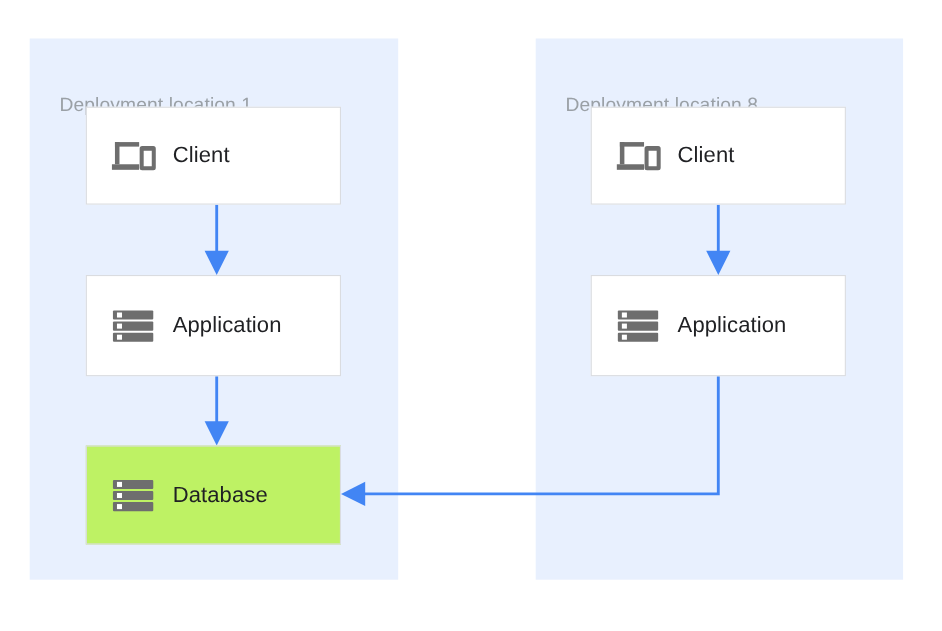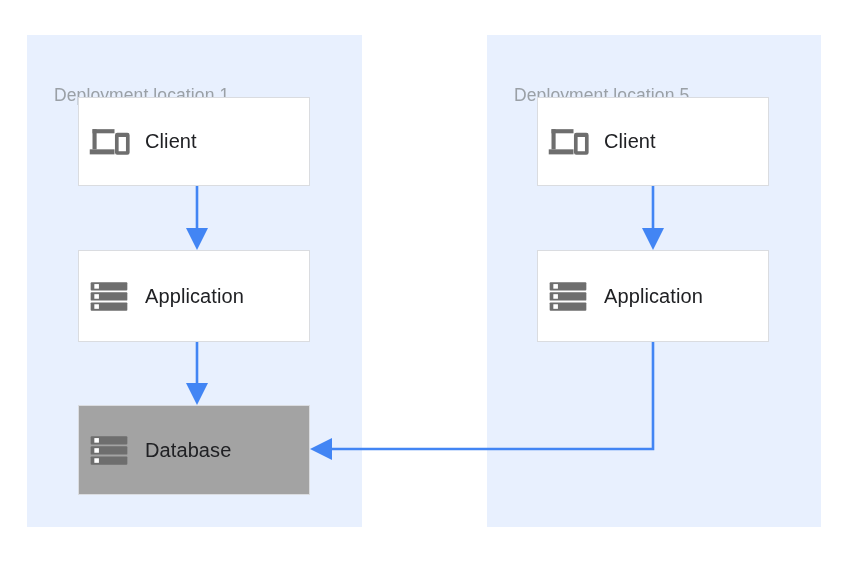--- a/index.html
+++ b/index.html
@@ -41,21 +41,21 @@
   }
 
   
   .node {
     position: absolute;
     background: #ffffff;
     border: 1px solid #DADCE0;
     box-sizing: border-box;
     display: flex;
     align-items: center;
-    padding-left: 8px;
+    padding-left: 20px;
   }
   .node .node-icon {
     flex: 0 0 auto;
     width: 44px;
     height: 44px;
     display: block;
     margin-right: 14px;
   }
   .node .node-label {
     font-size: 20px;
@@ -91,21 +91,21 @@
 </head>
 <body>
 
 <div id="canvas">
 
   <div class="zone" id="zone-1" style="background: rgb(232, 240, 254);">
     <div class="zone-label" style="color: rgb(154, 160, 166);">Deployment location 1</div>
   </div>
 
   <div class="zone" id="zone-2" style="background: rgb(232, 240, 254);">
-    <div class="zone-label" style="color: rgb(154, 160, 166);">Deployment location 5</div>
+    <div class="zone-label" style="color: rgb(154, 160, 166);">Deployment location 8</div>
   </div>
 
   <svg id="connectors" viewBox="0 0 856 574" xmlns="http://www.w3.org/2000/svg">
 
     <g>
       <path class="conn-line" d="M 197 186 L 197 232" stroke="#4285F4"></path>
       <polygon class="conn-head" points="197,250 186,228 208,228" fill="#4285F4"></polygon>
     </g>
 
     <g>
@@ -146,21 +146,21 @@
       </g>
       <g fill="#ffffff">
         <rect x="8" y="11" width="5" height="5"></rect>
         <rect x="8" y="22" width="5" height="5"></rect>
         <rect x="8" y="33" width="5" height="5"></rect>
       </g>
     </svg>
     <span class="node-label" style="color: rgb(32, 33, 36);">Application</span>
   </div>
 
-  <div class="node" id="node-db-1" style="background: #a3a3a3; border-color: rgb(218, 220, 224);">
+  <div class="node" id="node-db-1" style="background: #bef264; border-color: rgb(218, 220, 224);">
     <svg class="node-icon" viewBox="0 0 48 48" xmlns="http://www.w3.org/2000/svg">
       <g fill="#6E6E6E">
         <rect x="4" y="9" width="40" height="9" rx="1"></rect>
         <rect x="4" y="20" width="40" height="9" rx="1"></rect>
         <rect x="4" y="31" width="40" height="9" rx="1"></rect>
       </g>
       <g fill="#ffffff">
         <rect x="8" y="11" width="5" height="5"></rect>
         <rect x="8" y="22" width="5" height="5"></rect>
         <rect x="8" y="33" width="5" height="5"></rect>

